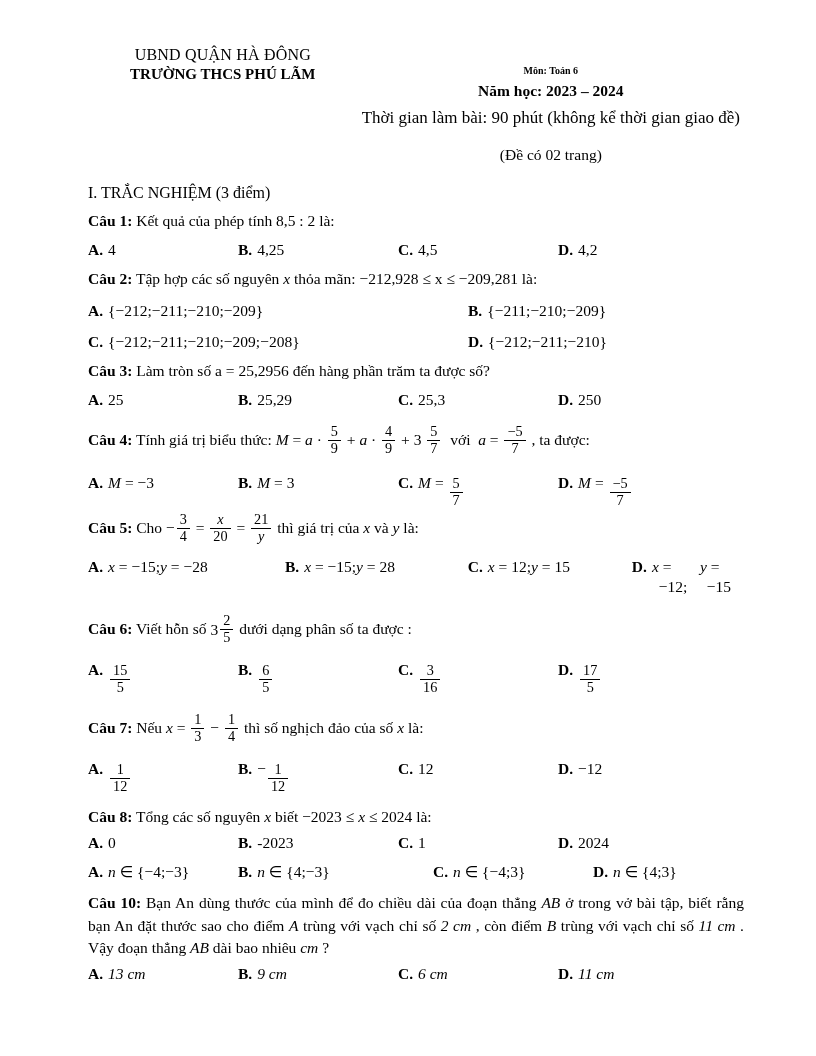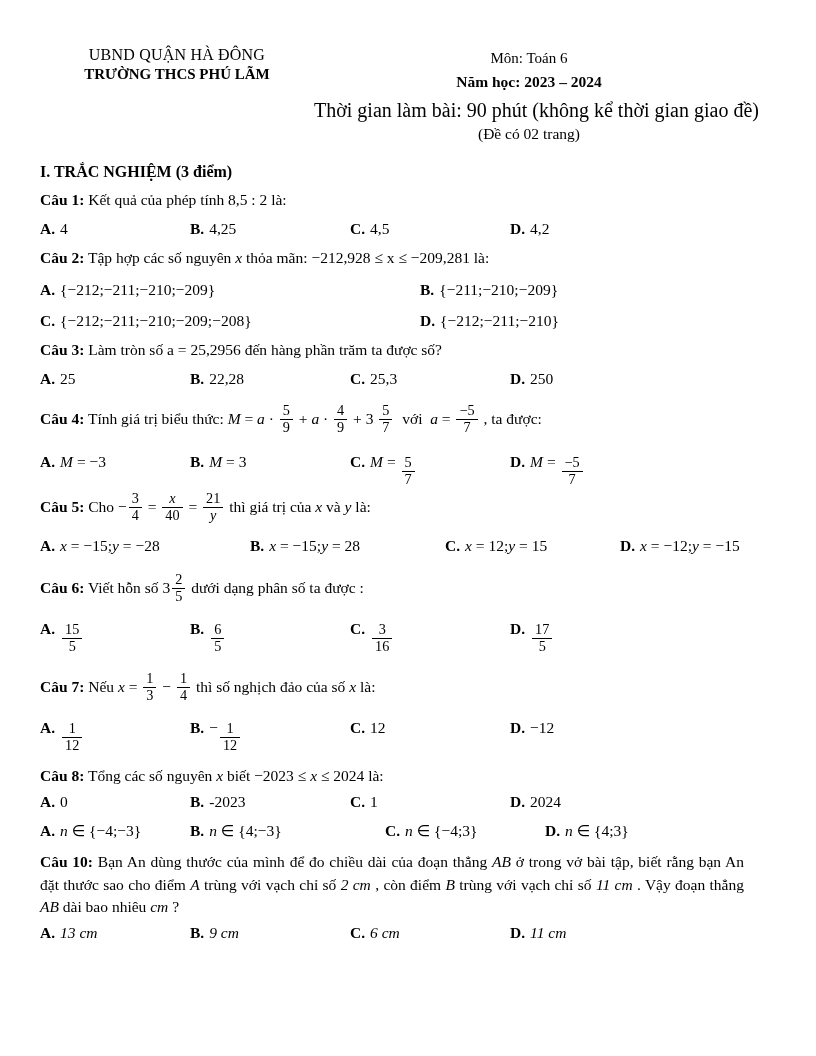--- a/index.html
+++ b/index.html
@@ -12,21 +12,21 @@
     height: 1056px;
     font-family: "Liberation Serif", serif;
     color: #000;
     font-size: 15.5px;
   }
   .page {
     width: 808px;
     height: 1056px;
     position: relative;
     box-sizing: border-box;
-    padding: 44px 64px 20px 40px;
+    padding: 44px 64px 20px 88px;
   }
   
   .header {
     display: flex;
     align-items: flex-start;
     justify-content: space-between;
   }
   .header-left {
     width: 300px;
     text-align: center;
@@ -44,41 +44,41 @@
   .header-right {
     width: 430px;
     text-align: center;
   }
   .header-right .r1 {
     font-weight: bold;
     font-size: 17px;
     letter-spacing: .2px;
   }
   .header-right .r2 {
-    font-weight: normal;
-    font-size: 15px;
-    margin-top: 6px;
+    font-weight: bold;
+    font-size: 10px;
+    margin-top: 21px;
   }
   .header-right .r3 {
     font-weight: bold;
     font-size: 15.5px;
     margin-top: 6px;
   }
   .header-right .r4 {
-    font-size: 20px;
+    font-size: 17px;
     margin-top: 8px;
     white-space: nowrap;
   }
   .header-right .r5 {
     font-size: 15.5px;
-    margin-top: 3px;
+    margin-top: 18px;
   }
   
   .sec-title {
-    font-weight: bold;
+    font-weight: normal;
     font-size: 16px;
     margin-top: 20px;
   }
   .sec-sub {
     font-weight: bold;
     font-size: 16px;
     margin-top: 4px;
     padding-left: 32px;
   }
   .q {
@@ -183,21 +183,21 @@
     <span class="q-lbl">Câu 3:</span>
     <span>Làm tròn số a = 25,2956 đến hàng phần trăm ta được số?</span>
   </div>
   <div class="opts">
     <div class="opt" style="width:150px">
         <b>A.</b>
         <span>25</span>
       </div>
     <div class="opt" style="width:160px">
         <b>B.</b>
-        <span>22,28</span>
+        <span>25,29</span>
       </div>
     <div class="opt" style="width:160px">
         <b>C.</b>
         <span>25,3</span>
       </div>
     <div class="opt">
         <b>D.</b>
         <span>250</span>
       </div>
   </div>
@@ -245,21 +245,21 @@
           <span class="num">−5</span>
           <span class="den">7</span>
         </span>
       </div>
   </div>
 
   <div class="q" style="margin-top:3px">
     <span class="q-lbl">Câu 5:</span>
     <span>Cho</span>
     <span class="nowrap">−<span class="frac"><span class="num">3</span><span class="den">4</span></span> =
-      <span class="frac"><span class="num it">x</span><span class="den">40</span></span> =
+      <span class="frac"><span class="num it">x</span><span class="den">20</span></span> =
       <span class="frac"><span class="num">21</span><span class="den it">y</span></span>
     </span>
     <span>thì giá trị của <span class="it">x</span> và <span class="it">y</span> là:</span>
   </div>
   <div class="opts" style="margin-top:12px">
     <div class="opt" style="width:210px">
         <b>A.</b>
         <span class="it">x</span>
         <span>&nbsp;= −15; </span>
         <span class="it">y</span>

